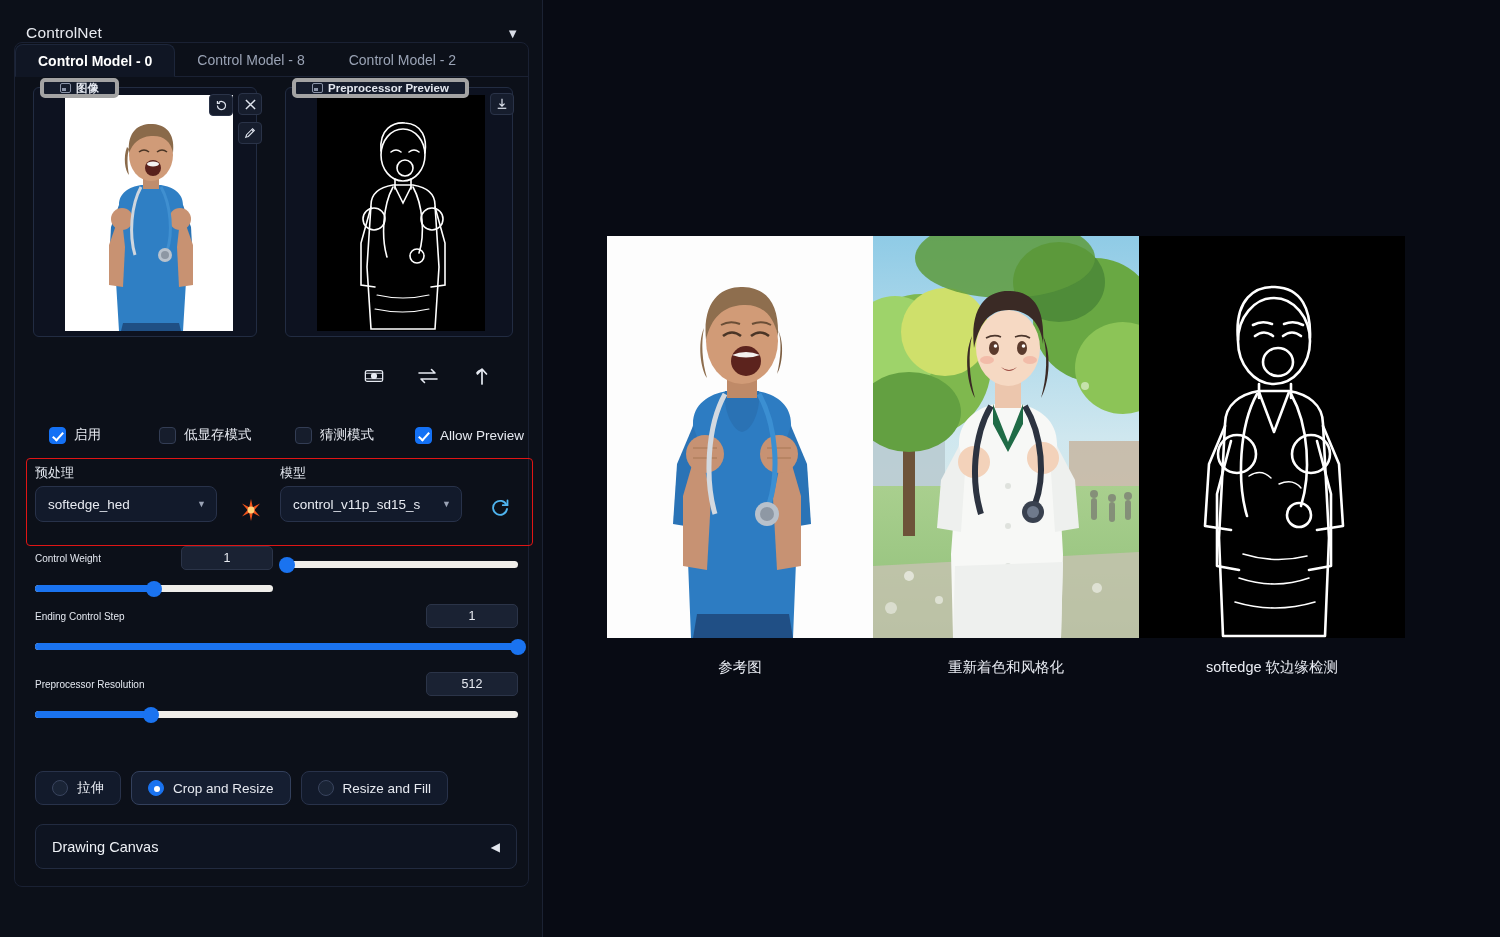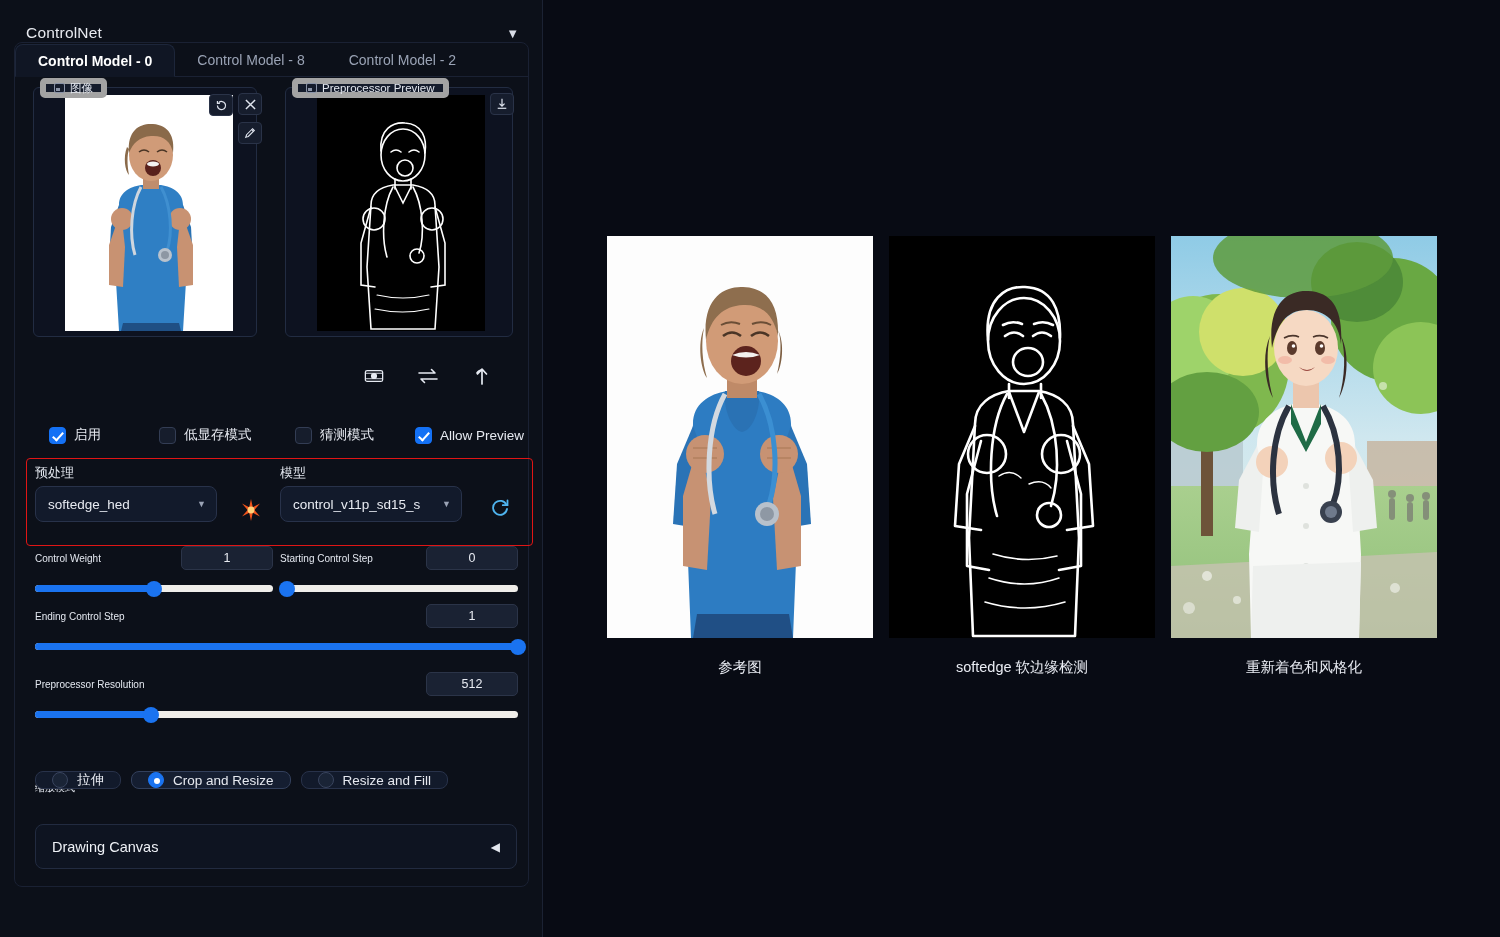--- a/index.html
+++ b/index.html
@@ -42,23 +42,23 @@
   
   .img-row { position: absolute; left: 18px; top: 44px; width: 480px; height: 255px; display: flex; gap: 16px; }
   .img-box { position: relative; border: 1px solid #222c42; border-radius: 6px; overflow: visible; }
   .img-box.left { width: 230px; height: 250px; background:#0d1220; }
   .img-box.right { width: 234px; height: 250px; background:#0d1220;margin-left:12px; }
   .img-inner-white { position:absolute; left:31px; top:7px; width:168px; height:236px; background:#fff; }
   .img-inner-black { position:absolute; left:31px; top:7px; width:168px; height:236px; background:#000; }
 
   .badge {
     position: absolute; top: -10px; left: 6px; height: 20px;
-    display: flex; align-items: center; gap: 5px; padding: 0 8px;
-    background: #151c2c; border: 6px solid #a3a3a3; border-radius: 5px;
-    font-size: 11.5px; color: #e2e6ee; white-space: nowrap; z-index: 4;
+    display: flex; align-items: center; gap: 5px; padding: 0 16px;
+    background: #151c2c; border: 4px solid #a3a3a3; border-radius: 5px;
+    font-size: 11.5px; color: #e2e6ee; white-space: nowrap; z-index: 4; font-weight: bold;
   }
   .badge .mini-ico { width: 11px; height: 10px; border: 1px solid #8b94a8; border-radius: 2px; position: relative; }
   .badge .mini-ico::after { content:''; position:absolute; left:1px; bottom:1px; width:4px; height:3px; background:#8b94a8; }
 
   .icon-btn {
     position: absolute; width: 24px; height: 22px; border-radius: 4px;
     background: #161d2d; border: 1px solid #2a3348;
     display: flex; align-items: center; justify-content: center;
     color: #dfe4ee; font-size: 12px; cursor: pointer; z-index: 5;
   }
@@ -115,41 +115,41 @@
   }
   .fill { position:absolute; left:0; top:0; height:100%; border-radius:4px; background:#1a73f0; }
   .thumb {
     position:absolute; top:50%; width:16px; height:16px; border-radius:50%;
     background:#1a73f0; transform: translate(-50%,-50%); cursor:grab;
   }
 
   
   .radio-row { position: absolute; left: 34px; top: 770px; display: flex; gap: 10px; }
   .radio-pill {
-    height: 18px; border-radius: 8px; background: #121a2b; border: 1px solid #28324a;
+    height: 34px; border-radius: 8px; background: #121a2b; border: 1px solid #28324a;
     display: flex; align-items: center; gap: 9px; padding: 0 16px; cursor: pointer;
   }
   .radio-pill.sel { background:#151e31; border-color:#33405c; }
   .rd { width: 16px; height: 16px; border-radius: 50%; background:#1a2436; border:1px solid #39445e; position:relative; flex:none; }
   .rd.on { background: #1a73f0; border-color:#1a73f0; }
   .rd.on::after { content:''; position:absolute; left:4.5px; top:4.5px; width:6px; height:6px; border-radius:50%; background:#fff; }
   .rd-lb { font-size: 13.5px; color: #e6e9f0; white-space: nowrap; }
 
   
   .accordion {
     position: absolute; left: 34px; top: 823px; width: 482px; height: 45px;
     border: 1px solid #222b40; border-radius: 8px; background: #0e1421;
     display: flex; align-items: center; justify-content: space-between; padding: 0 16px;
     cursor: pointer;
   }
   .acc-title { font-size: 14.5px; color: #eef1f6; text-align: center; }
   .acc-caret { color: #e3e7ef; font-size: 12px; }
 
   
-  .gallery { position: absolute; left: 607px; top: 236px; display: flex; gap: 16px; }
+  .gallery { position: absolute; left: 607px; top: 236px; display: flex; }
   .g-cell { width: 266px; }
   .g-img { width: 266px; height: 402px; position: relative; overflow: hidden; }
   .g-cap { margin-top: 20px; text-align: center; font-size: 14.5px; color: #e9ecf3; }
 
   
   .photo1 { background: #fdfdfd; }
   
   .photo2 { background: #000; }
   
   .photo3 { background: linear-gradient(180deg,#9fd3ea 0%,#bfe0ef 22%,#cfe6e0 45%,#b9d9a6 62%,#a9cf93 100%); }
@@ -349,24 +349,20 @@
           <span class="sl-label">Control Weight</span>
           <span class="num-box">1</span>
         </div>
         <div class="track" style="margin-top:15px;">
           <span class="fill" style="width:50%"></span>
           <span class="thumb" style="left:50%"></span>
         </div>
       </div>
 
       <div style="position:absolute; left:265px; top:503px; width:238px;">
-        <div style="display:flex; align-items:center; justify-content:space-between;">
-          <span class="sl-label">Starting Control Step</span>
-          <span class="num-box">0</span>
-        </div>
         <div class="track" style="margin-top:15px;">
           <span class="fill" style="width:3%"></span>
           <span class="thumb" style="left:3%"></span>
         </div>
       </div>
 
       <div style="position:absolute; left:20px; top:561px; width:483px;">
         <div style="display:flex; align-items:center; justify-content:space-between;">
           <span class="sl-label">Ending Control Step</span>
           <span class="num-box">1</span>
@@ -453,20 +449,115 @@
 
           <path d="M118 158 C100 190 98 244 108 278" stroke="#d3d9e0" stroke-width="5" fill="none"></path>
           <path d="M152 158 C170 190 172 238 162 268" stroke="#3b8fd2" stroke-width="5" fill="none"></path>
           <circle cx="160" cy="278" r="12" fill="#b8c1cb"></circle>
           <circle cx="160" cy="278" r="7" fill="#8e98a4"></circle>
 
           <path d="M90 378 L182 378 L186 402 L86 402 Z" fill="#204f85"></path>
         </svg>
       </div>
       <div class="g-cap">参考图</div>
+    </div>
+
+    <div class="g-cell">
+      <div class="g-img photo3">
+        <svg class="fig" viewBox="0 0 266 402" preserveAspectRatio="xMidYMid slice">
+          <defs>
+            <linearGradient id="sky" x1="0" y1="0" x2="0" y2="1">
+              <stop offset="0" stop-color="#8fcbe6"></stop>
+                <stop offset="0.5" stop-color="#cfe7ef"></stop>
+              <stop offset="1" stop-color="#e7f1e3"></stop>
+            </linearGradient>
+            <linearGradient id="ground" x1="0" y1="0" x2="0" y2="1">
+              <stop offset="0" stop-color="#a9cf8e"></stop>
+                <stop offset="1" stop-color="#8fbf79"></stop>
+            </linearGradient>
+          </defs>
+          <rect width="266" height="402" fill="url(#sky)"></rect>
+
+          <rect x="0" y="195" width="72" height="60" fill="#b7c9cf" opacity="0.85"></rect>
+          <rect x="196" y="205" width="70" height="48" fill="#c6b39c" opacity="0.8"></rect>
+
+          <rect x="0" y="250" width="266" height="152" fill="url(#ground)"></rect>
+
+          <path d="M0 330 L266 316 L266 402 L0 402 Z" fill="#c9c2b4" opacity="0.75"></path>
+
+          <rect x="30" y="210" width="12" height="90" fill="#6d5339"></rect>
+          <ellipse cx="48" cy="130" rx="70" ry="72" fill="#7fb84e"></ellipse>
+          <ellipse cx="22" cy="108" rx="46" ry="48" fill="#9ed36a"></ellipse>
+          <ellipse cx="72" cy="96" rx="44" ry="44" fill="#cfe06b"></ellipse>
+          <ellipse cx="36" cy="176" rx="52" ry="40" fill="#63a041"></ellipse>
+
+          <ellipse cx="222" cy="84" rx="62" ry="62" fill="#69a843"></ellipse>
+          <ellipse cx="250" cy="132" rx="48" ry="46" fill="#8cc457"></ellipse>
+          <ellipse cx="186" cy="46" rx="46" ry="40" fill="#4f8c39"></ellipse>
+
+          <ellipse cx="132" cy="22" rx="90" ry="40" fill="#5e9b3c" opacity="0.85"></ellipse>
+
+          <circle cx="36" cy="340" r="5" fill="#ffffff" opacity=".55"></circle>
+          <circle cx="66" cy="364" r="4" fill="#ffffff" opacity=".5"></circle>
+          <circle cx="224" cy="352" r="5" fill="#ffffff" opacity=".5"></circle>
+          <circle cx="18" cy="372" r="6" fill="#ffffff" opacity=".45"></circle>
+          <circle cx="212" cy="150" r="4" fill="#ffffff" opacity=".5"></circle>
+
+          <g fill="#7a7b73" opacity="0.75">
+            <rect x="218" y="262" width="6" height="22" rx="3"></rect>
+              <circle cx="221" cy="258" r="4"></circle>
+            <rect x="236" y="266" width="6" height="20" rx="3"></rect>
+              <circle cx="239" cy="262" r="4"></circle>
+            <rect x="252" y="264" width="6" height="20" rx="3"></rect>
+              <circle cx="255" cy="260" r="4"></circle>
+          </g>
+
+          <path d="M86 208 C86 184 104 172 122 168 L146 168 C166 172 184 184 184 208 L190 318 L188 402 L80 402 L78 318 Z" fill="#f7f8f6"></path>
+          <path d="M120 168 L135 206 L150 168 L150 188 L135 216 L120 188 Z" fill="#1f6b46"></path>
+
+          <path d="M86 210 L68 244 L64 292 L88 296 L92 236 Z" fill="#eef0ee"></path>
+          <path d="M184 210 L202 244 L206 292 L182 296 L178 236 Z" fill="#eef0ee"></path>
+
+          <path d="M122 142 L148 142 L148 172 L122 172 Z" fill="#ecc6ad"></path>
+
+          <ellipse cx="135" cy="112" rx="32" ry="38" fill="#f6d9c3"></ellipse>
+
+          <path d="M101 112 C96 66 118 54 137 55 C163 56 172 76 170 108 C168 86 154 74 136 74 C114 74 106 90 101 112 Z" fill="#3a2a25"></path>
+          <path d="M99 100 C90 120 95 150 102 162 C96 142 95 116 99 100 Z" fill="#3a2a25"></path>
+          <path d="M170 100 C180 120 175 150 168 162 C174 142 175 116 170 100 Z" fill="#3a2a25"></path>
+
+          <ellipse cx="121" cy="112" rx="5" ry="7" fill="#5a3a2c"></ellipse>
+          <ellipse cx="149" cy="112" rx="5" ry="7" fill="#5a3a2c"></ellipse>
+          <circle cx="122.5" cy="110" r="1.8" fill="#fff"></circle>
+          <circle cx="150.5" cy="110" r="1.8" fill="#fff"></circle>
+          <path d="M113 102 q8 -4 15 -1" stroke="#4b362c" stroke-width="1.8" fill="none"></path>
+          <path d="M142 101 q8 -3 15 1" stroke="#4b362c" stroke-width="1.8" fill="none"></path>
+
+          <ellipse cx="114" cy="124" rx="7" ry="4" fill="#f0a998" opacity=".6"></ellipse>
+          <ellipse cx="157" cy="124" rx="7" ry="4" fill="#f0a998" opacity=".6"></ellipse>
+
+          <path d="M128 131 q8 8 16 0 q-8 6 -16 0" fill="#9b4a40"></path>
+
+          <circle cx="101" cy="226" r="16" fill="#f3d2ba"></circle>
+          <circle cx="170" cy="222" r="16" fill="#f3d2ba"></circle>
+          <path d="M92 208 L84 254 L84 312 L102 316 L106 256 Z" fill="#f3d2ba" opacity="0"></path>
+
+          <path d="M118 170 C100 200 98 246 108 278" stroke="#2c3340" stroke-width="6" fill="none"></path>
+          <path d="M152 170 C170 200 172 242 162 268" stroke="#2c3340" stroke-width="6" fill="none"></path>
+          <circle cx="160" cy="276" r="11" fill="#39414f"></circle>
+          <circle cx="160" cy="276" r="6" fill="#6f7a8c"></circle>
+
+          <circle cx="135" cy="250" r="3" fill="#dfe2dd"></circle>
+          <circle cx="135" cy="290" r="3" fill="#dfe2dd"></circle>
+          <circle cx="135" cy="330" r="3" fill="#dfe2dd"></circle>
+
+          <path d="M82 330 L190 326 L188 402 L80 402 Z" fill="#eef0ee"></path>
+        </svg>
+      </div>
+      <div class="g-cap">重新着色和风格化</div>
     </div>
 
     <div class="g-cell">
       <div class="g-img photo2">
         <svg class="fig" viewBox="0 0 266 402" preserveAspectRatio="xMidYMid slice">
           <rect width="266" height="402" fill="#000"></rect>
           <g stroke="#ffffff" fill="none" stroke-width="2.6" stroke-linecap="round" stroke-linejoin="round">
             <path d="M99 104 C95 62 117 50 136 51 C163 52 172 74 171 102"></path>
             <ellipse cx="135" cy="105" rx="36" ry="43"></ellipse>
             <path d="M116 100 q9 -7 18 0"></path>
@@ -489,110 +580,15 @@
             <path d="M104 318 q32 10 64 2" stroke-width="1.6"></path>
             <path d="M100 342 q36 12 70 0" stroke-width="1.6"></path>
             <path d="M96 366 q40 12 80 0" stroke-width="1.6"></path>
             <path d="M110 240 q12 -8 22 2" stroke-width="1.4"></path>
             <path d="M140 248 q14 -6 22 4" stroke-width="1.4"></path>
           </g>
         </svg>
       </div>
       <div class="g-cap">softedge 软边缘检测</div>
     </div>
-
-    <div class="g-cell">
-      <div class="g-img photo3">
-        <svg class="fig" viewBox="0 0 266 402" preserveAspectRatio="xMidYMid slice">
-          <defs>
-            <linearGradient id="sky" x1="0" y1="0" x2="0" y2="1">
-              <stop offset="0" stop-color="#8fcbe6"></stop>
-                <stop offset="0.5" stop-color="#cfe7ef"></stop>
-              <stop offset="1" stop-color="#e7f1e3"></stop>
-            </linearGradient>
-            <linearGradient id="ground" x1="0" y1="0" x2="0" y2="1">
-              <stop offset="0" stop-color="#a9cf8e"></stop>
-                <stop offset="1" stop-color="#8fbf79"></stop>
-            </linearGradient>
-          </defs>
-          <rect width="266" height="402" fill="url(#sky)"></rect>
-
-          <rect x="0" y="195" width="72" height="60" fill="#b7c9cf" opacity="0.85"></rect>
-          <rect x="196" y="205" width="70" height="48" fill="#c6b39c" opacity="0.8"></rect>
-
-          <rect x="0" y="250" width="266" height="152" fill="url(#ground)"></rect>
-
-          <path d="M0 330 L266 316 L266 402 L0 402 Z" fill="#c9c2b4" opacity="0.75"></path>
-
-          <rect x="30" y="210" width="12" height="90" fill="#6d5339"></rect>
-          <ellipse cx="48" cy="130" rx="70" ry="72" fill="#7fb84e"></ellipse>
-          <ellipse cx="22" cy="108" rx="46" ry="48" fill="#9ed36a"></ellipse>
-          <ellipse cx="72" cy="96" rx="44" ry="44" fill="#cfe06b"></ellipse>
-          <ellipse cx="36" cy="176" rx="52" ry="40" fill="#63a041"></ellipse>
-
-          <ellipse cx="222" cy="84" rx="62" ry="62" fill="#69a843"></ellipse>
-          <ellipse cx="250" cy="132" rx="48" ry="46" fill="#8cc457"></ellipse>
-          <ellipse cx="186" cy="46" rx="46" ry="40" fill="#4f8c39"></ellipse>
-
-          <ellipse cx="132" cy="22" rx="90" ry="40" fill="#5e9b3c" opacity="0.85"></ellipse>
-
-          <circle cx="36" cy="340" r="5" fill="#ffffff" opacity=".55"></circle>
-          <circle cx="66" cy="364" r="4" fill="#ffffff" opacity=".5"></circle>
-          <circle cx="224" cy="352" r="5" fill="#ffffff" opacity=".5"></circle>
-          <circle cx="18" cy="372" r="6" fill="#ffffff" opacity=".45"></circle>
-          <circle cx="212" cy="150" r="4" fill="#ffffff" opacity=".5"></circle>
-
-          <g fill="#7a7b73" opacity="0.75">
-            <rect x="218" y="262" width="6" height="22" rx="3"></rect>
-              <circle cx="221" cy="258" r="4"></circle>
-            <rect x="236" y="266" width="6" height="20" rx="3"></rect>
-              <circle cx="239" cy="262" r="4"></circle>
-            <rect x="252" y="264" width="6" height="20" rx="3"></rect>
-              <circle cx="255" cy="260" r="4"></circle>
-          </g>
-
-          <path d="M86 208 C86 184 104 172 122 168 L146 168 C166 172 184 184 184 208 L190 318 L188 402 L80 402 L78 318 Z" fill="#f7f8f6"></path>
-          <path d="M120 168 L135 206 L150 168 L150 188 L135 216 L120 188 Z" fill="#1f6b46"></path>
-
-          <path d="M86 210 L68 244 L64 292 L88 296 L92 236 Z" fill="#eef0ee"></path>
-          <path d="M184 210 L202 244 L206 292 L182 296 L178 236 Z" fill="#eef0ee"></path>
-
-          <path d="M122 142 L148 142 L148 172 L122 172 Z" fill="#ecc6ad"></path>
-
-          <ellipse cx="135" cy="112" rx="32" ry="38" fill="#f6d9c3"></ellipse>
-
-          <path d="M101 112 C96 66 118 54 137 55 C163 56 172 76 170 108 C168 86 154 74 136 74 C114 74 106 90 101 112 Z" fill="#3a2a25"></path>
-          <path d="M99 100 C90 120 95 150 102 162 C96 142 95 116 99 100 Z" fill="#3a2a25"></path>
-          <path d="M170 100 C180 120 175 150 168 162 C174 142 175 116 170 100 Z" fill="#3a2a25"></path>
-
-          <ellipse cx="121" cy="112" rx="5" ry="7" fill="#5a3a2c"></ellipse>
-          <ellipse cx="149" cy="112" rx="5" ry="7" fill="#5a3a2c"></ellipse>
-          <circle cx="122.5" cy="110" r="1.8" fill="#fff"></circle>
-          <circle cx="150.5" cy="110" r="1.8" fill="#fff"></circle>
-          <path d="M113 102 q8 -4 15 -1" stroke="#4b362c" stroke-width="1.8" fill="none"></path>
-          <path d="M142 101 q8 -3 15 1" stroke="#4b362c" stroke-width="1.8" fill="none"></path>
-
-          <ellipse cx="114" cy="124" rx="7" ry="4" fill="#f0a998" opacity=".6"></ellipse>
-          <ellipse cx="157" cy="124" rx="7" ry="4" fill="#f0a998" opacity=".6"></ellipse>
-
-          <path d="M128 131 q8 8 16 0 q-8 6 -16 0" fill="#9b4a40"></path>
-
-          <circle cx="101" cy="226" r="16" fill="#f3d2ba"></circle>
-          <circle cx="170" cy="222" r="16" fill="#f3d2ba"></circle>
-          <path d="M92 208 L84 254 L84 312 L102 316 L106 256 Z" fill="#f3d2ba" opacity="0"></path>
-
-          <path d="M118 170 C100 200 98 246 108 278" stroke="#2c3340" stroke-width="6" fill="none"></path>
-          <path d="M152 170 C170 200 172 242 162 268" stroke="#2c3340" stroke-width="6" fill="none"></path>
-          <circle cx="160" cy="276" r="11" fill="#39414f"></circle>
-          <circle cx="160" cy="276" r="6" fill="#6f7a8c"></circle>
-
-          <circle cx="135" cy="250" r="3" fill="#dfe2dd"></circle>
-          <circle cx="135" cy="290" r="3" fill="#dfe2dd"></circle>
-          <circle cx="135" cy="330" r="3" fill="#dfe2dd"></circle>
-
-          <path d="M82 330 L190 326 L188 402 L80 402 Z" fill="#eef0ee"></path>
-        </svg>
-      </div>
-      <div class="g-cap">重新着色和风格化</div>
-    </div>
   </div>
 
 </div>
 
 </body></html>

